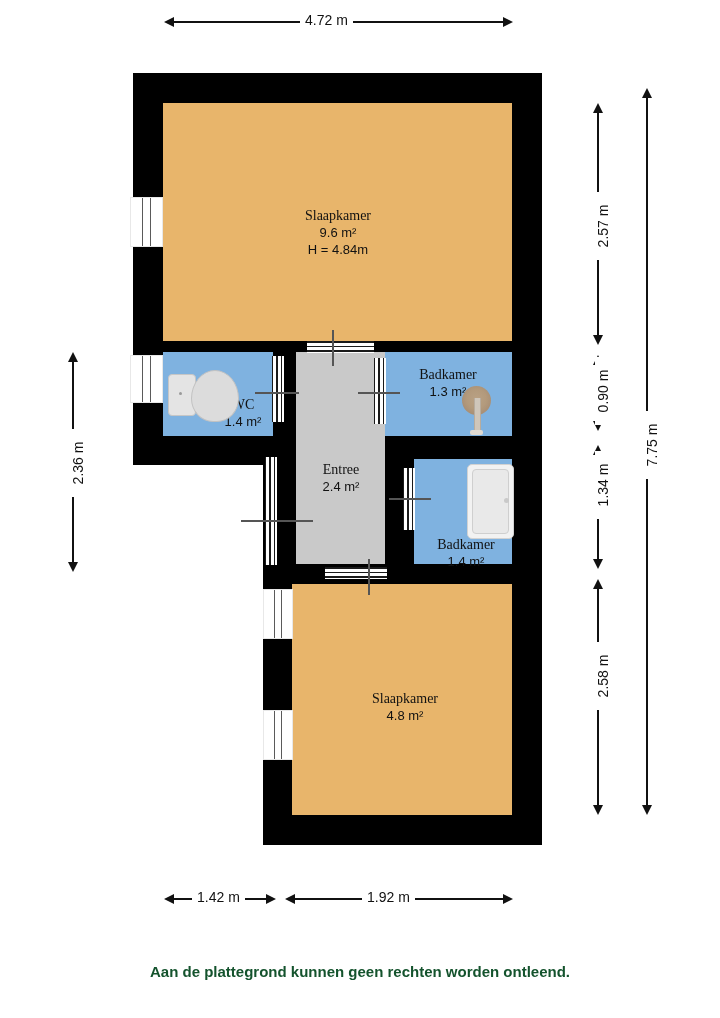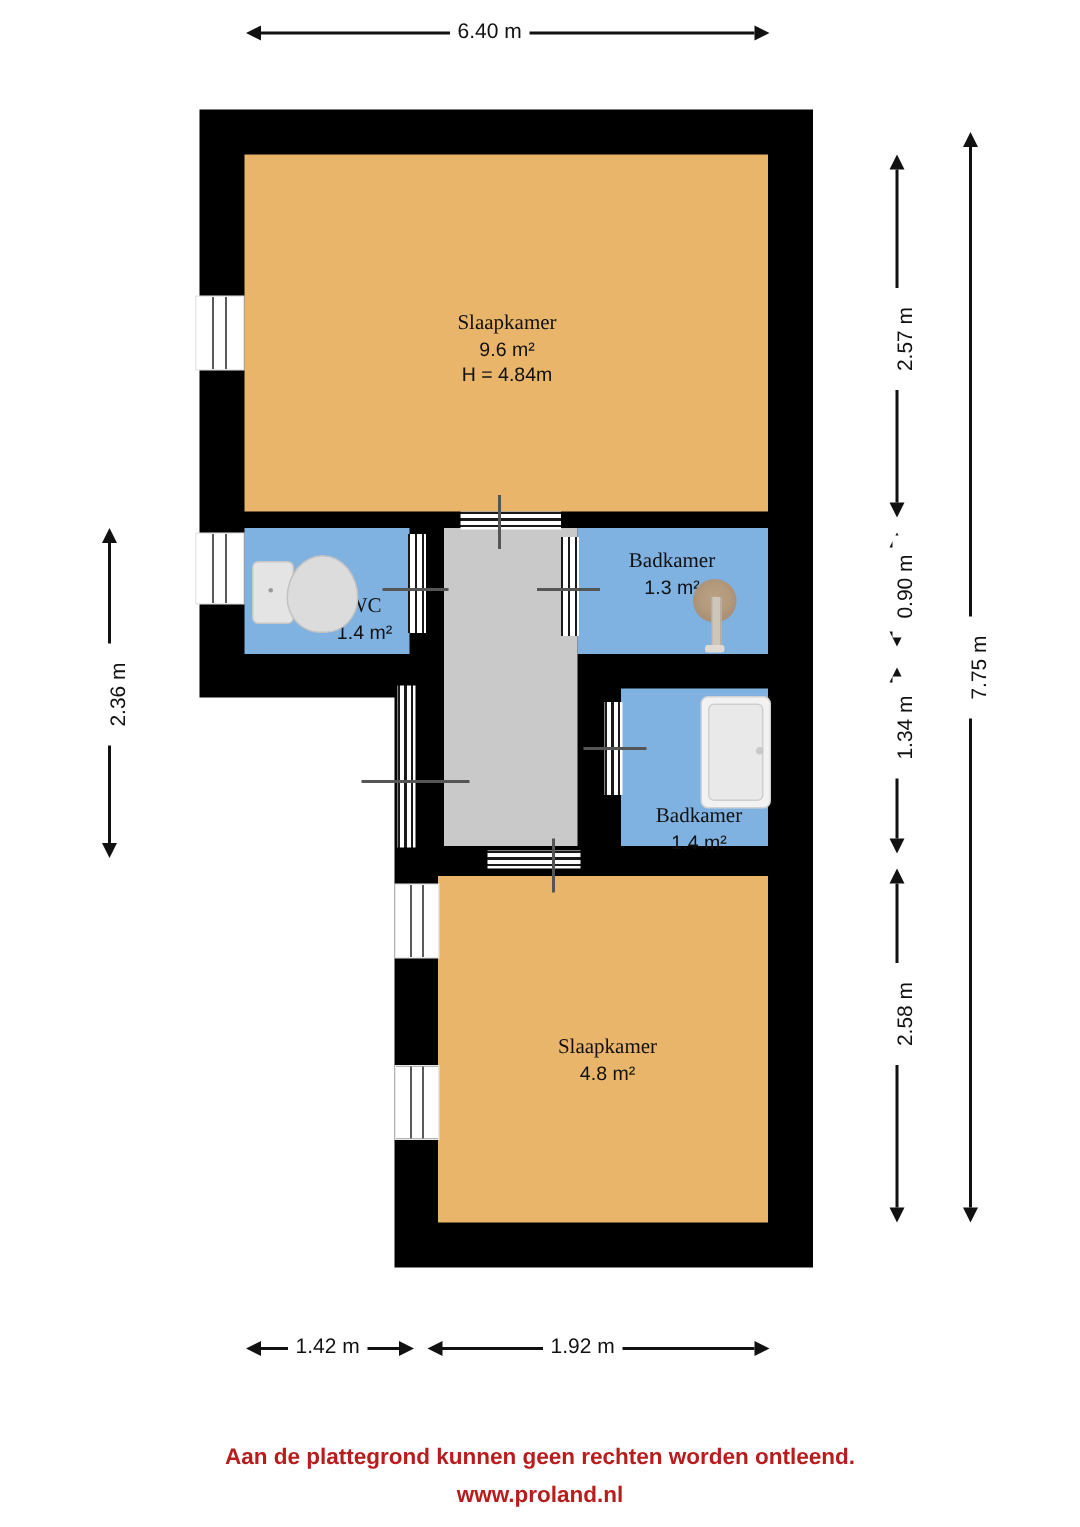--- a/index.html
+++ b/index.html
@@ -93,35 +93,35 @@
     transform:rotate(-90deg);
     padding:0 4px;
   }
 
   
   #plan-title{
     position:absolute;font-size:29px;color:#1a1a1a;white-space:nowrap;
     font-weight:400;letter-spacing:0.1px;
   }
   .footer{
-    position:absolute;width:100%;text-align:center;font-weight:bold;color:#b91c1c;
+    position:absolute;width:100%;text-align:center;font-weight:bold;color:#14532d;
   }
   #footer-disclaimer{font-size:15px;}
   #footer-url{font-size:15px;}
 </style>
 </head>
 <body>
 
 <div class="stage">
 
   <div>
     <div class="dimline h abs" style="left:173px;top:21px;width:330px;"></div>
     <div class="arrow left abs" style="left:164px;top:17px;"></div>
     <div class="arrow right abs" style="left:503px;top:17px;"></div>
-    <div class="dimtxt" style="left:300px;top:12px;">6.40 m</div>
+    <div class="dimtxt" style="left:300px;top:12px;">4.72 m</div>
   </div>
 
   <div class="wall abs" style="left:133px;top:73px;width:409px;height:392px;"></div>
 
   <div class="wall abs" style="left:263px;top:440px;width:279px;height:405px;"></div>
 
   <div class="room room-bed abs" style="left:163px;top:103px;width:349px;height:238px;"></div>
   <div class="rlabel" style="left:248px;top:207px;width:180px;">
     <div class="nm">Slaapkamer</div>
     <div class="ar">9.6 m²</div>
@@ -146,20 +146,24 @@
     <div class="ar">1.3 m²</div>
   </div>
 
   <div>
     <div class="sink-basin" style="left:462px;top:386px;width:29px;height:29px;"></div>
     <div class="sink-stem" style="left:474px;top:398px;width:5px;height:34px;"></div>
     <div class="sink-foot" style="left:470px;top:430px;width:13px;height:5px;"></div>
   </div>
 
   <div class="room room-hall abs" style="left:296px;top:352px;width:89px;height:212px;"></div>
+  <div class="rlabel" style="left:281px;top:461px;width:120px;">
+    <div class="nm">Entree</div>
+    <div class="ar">2.4 m²</div>
+  </div>
 
   <div class="room room-wet abs" style="left:414px;top:459px;width:98px;height:105px;"></div>
   <div class="rlabel" style="left:406px;top:536px;width:120px;">
     <div class="nm">Badkamer</div>
     <div class="ar">1.4 m²</div>
   </div>
 
   <div>
     <div class="tub-outer" style="left:467px;top:464px;width:45px;height:73px;"></div>
     <div class="tub-inner" style="left:472px;top:469px;width:35px;height:63px;"></div>
@@ -245,15 +249,14 @@
   </div>
   <div>
     <div class="dimline h abs" style="left:294px;top:898px;width:209px;"></div>
     <div class="arrow left abs" style="left:285px;top:894px;"></div>
     <div class="arrow right abs" style="left:503px;top:894px;"></div>
     <div class="dimtxt" style="left:362px;top:889px;">1.92 m</div>
   </div>
 
 
   <div class="footer" id="footer-disclaimer" style="top:963px;left:0;">Aan de plattegrond kunnen geen rechten worden ontleend.</div>
-  <div class="footer" id="footer-url" style="top:988px;left:0;">www.proland.nl</div>
 
 </div>
 
 </body></html>

